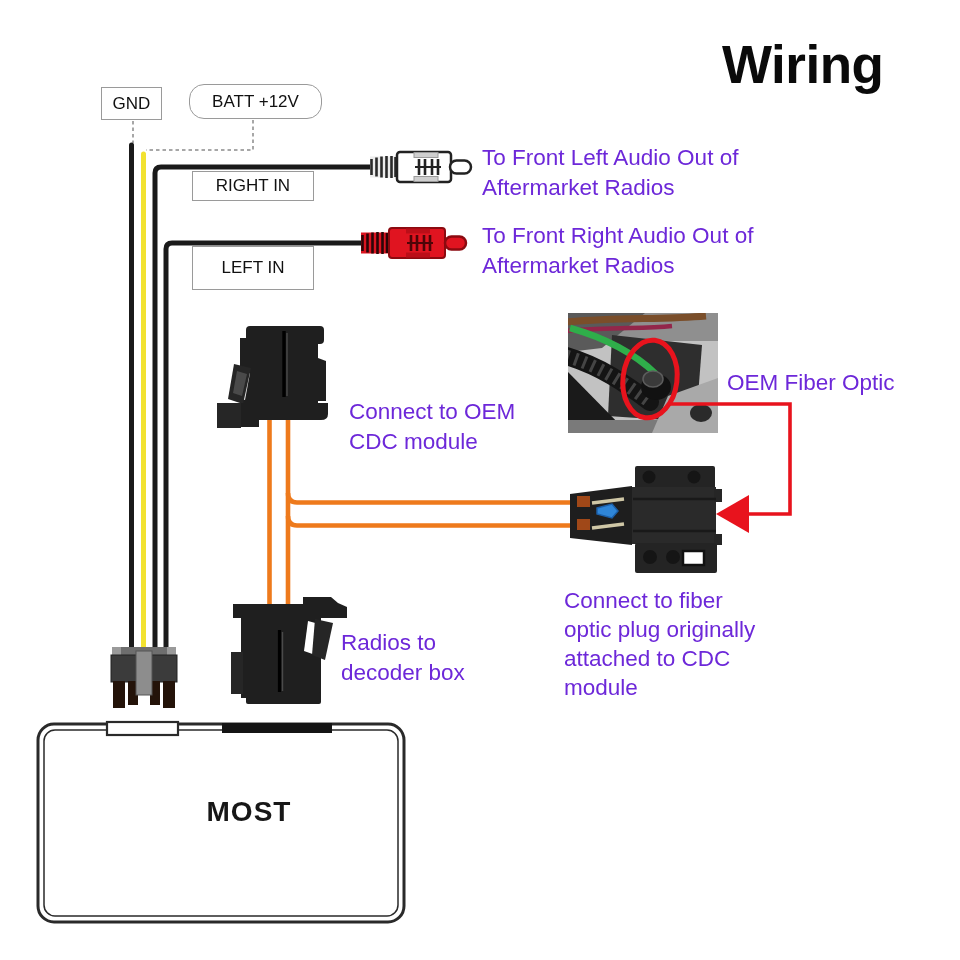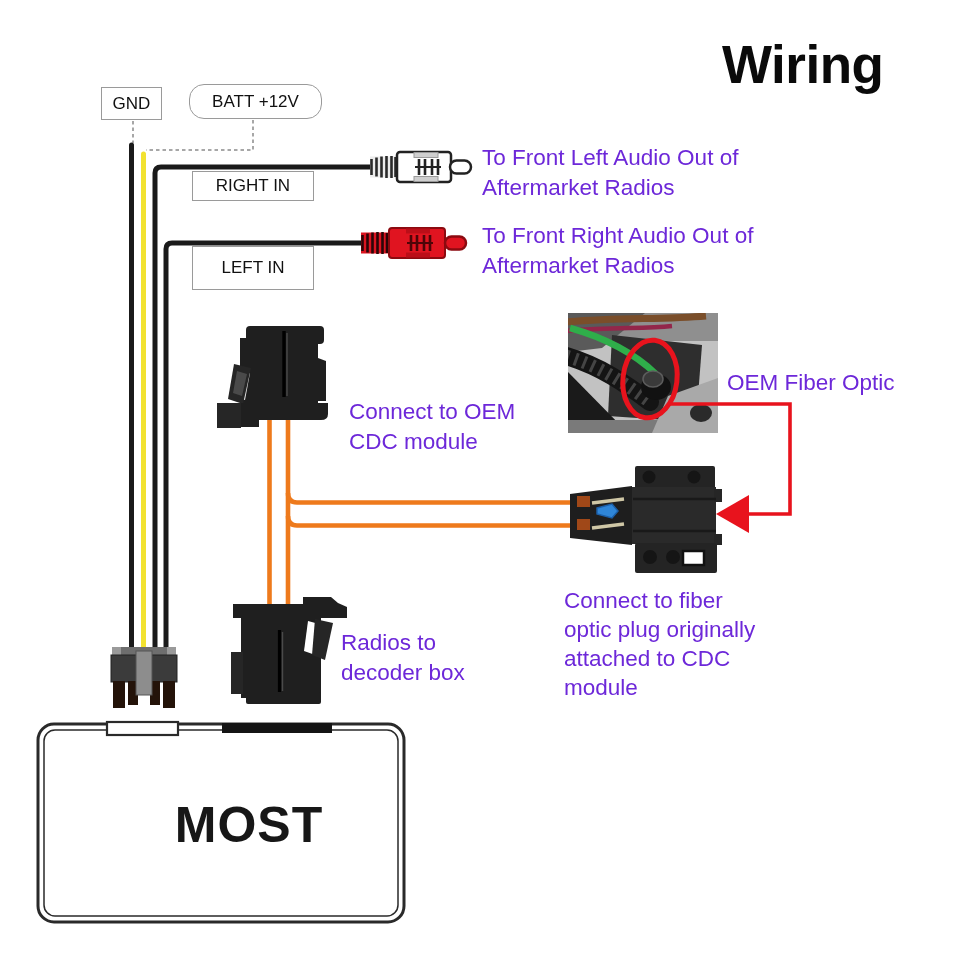--- a/index.html
+++ b/index.html
@@ -16,21 +16,21 @@
   .note{
     position:absolute;font-size:22.5px;line-height:29.5px;color:#6d28d9;
     white-space:pre-line;
   }
   .page-title{
     position:absolute;left:722px;top:34px;font-size:53px;font-weight:700;
     letter-spacing:-0.5px;color:#0a0a0a;
   }
   .most-label{
     position:absolute;left:38px;top:796px;width:422px;text-align:center;
-    font-size:50px;font-weight:700;letter-spacing:1px;color:#171717;
+    font-size:28px;font-weight:700;letter-spacing:1px;color:#171717;
   }
 </style>
 </head>
 <body>
 
 <div id="stage">
 
   <svg id="diagram-svg" width="960" height="960" viewBox="0 0 960 960">
 
     <g stroke="#8a8a8a" stroke-width="1.5" stroke-dasharray="3.5,3" fill="none">

